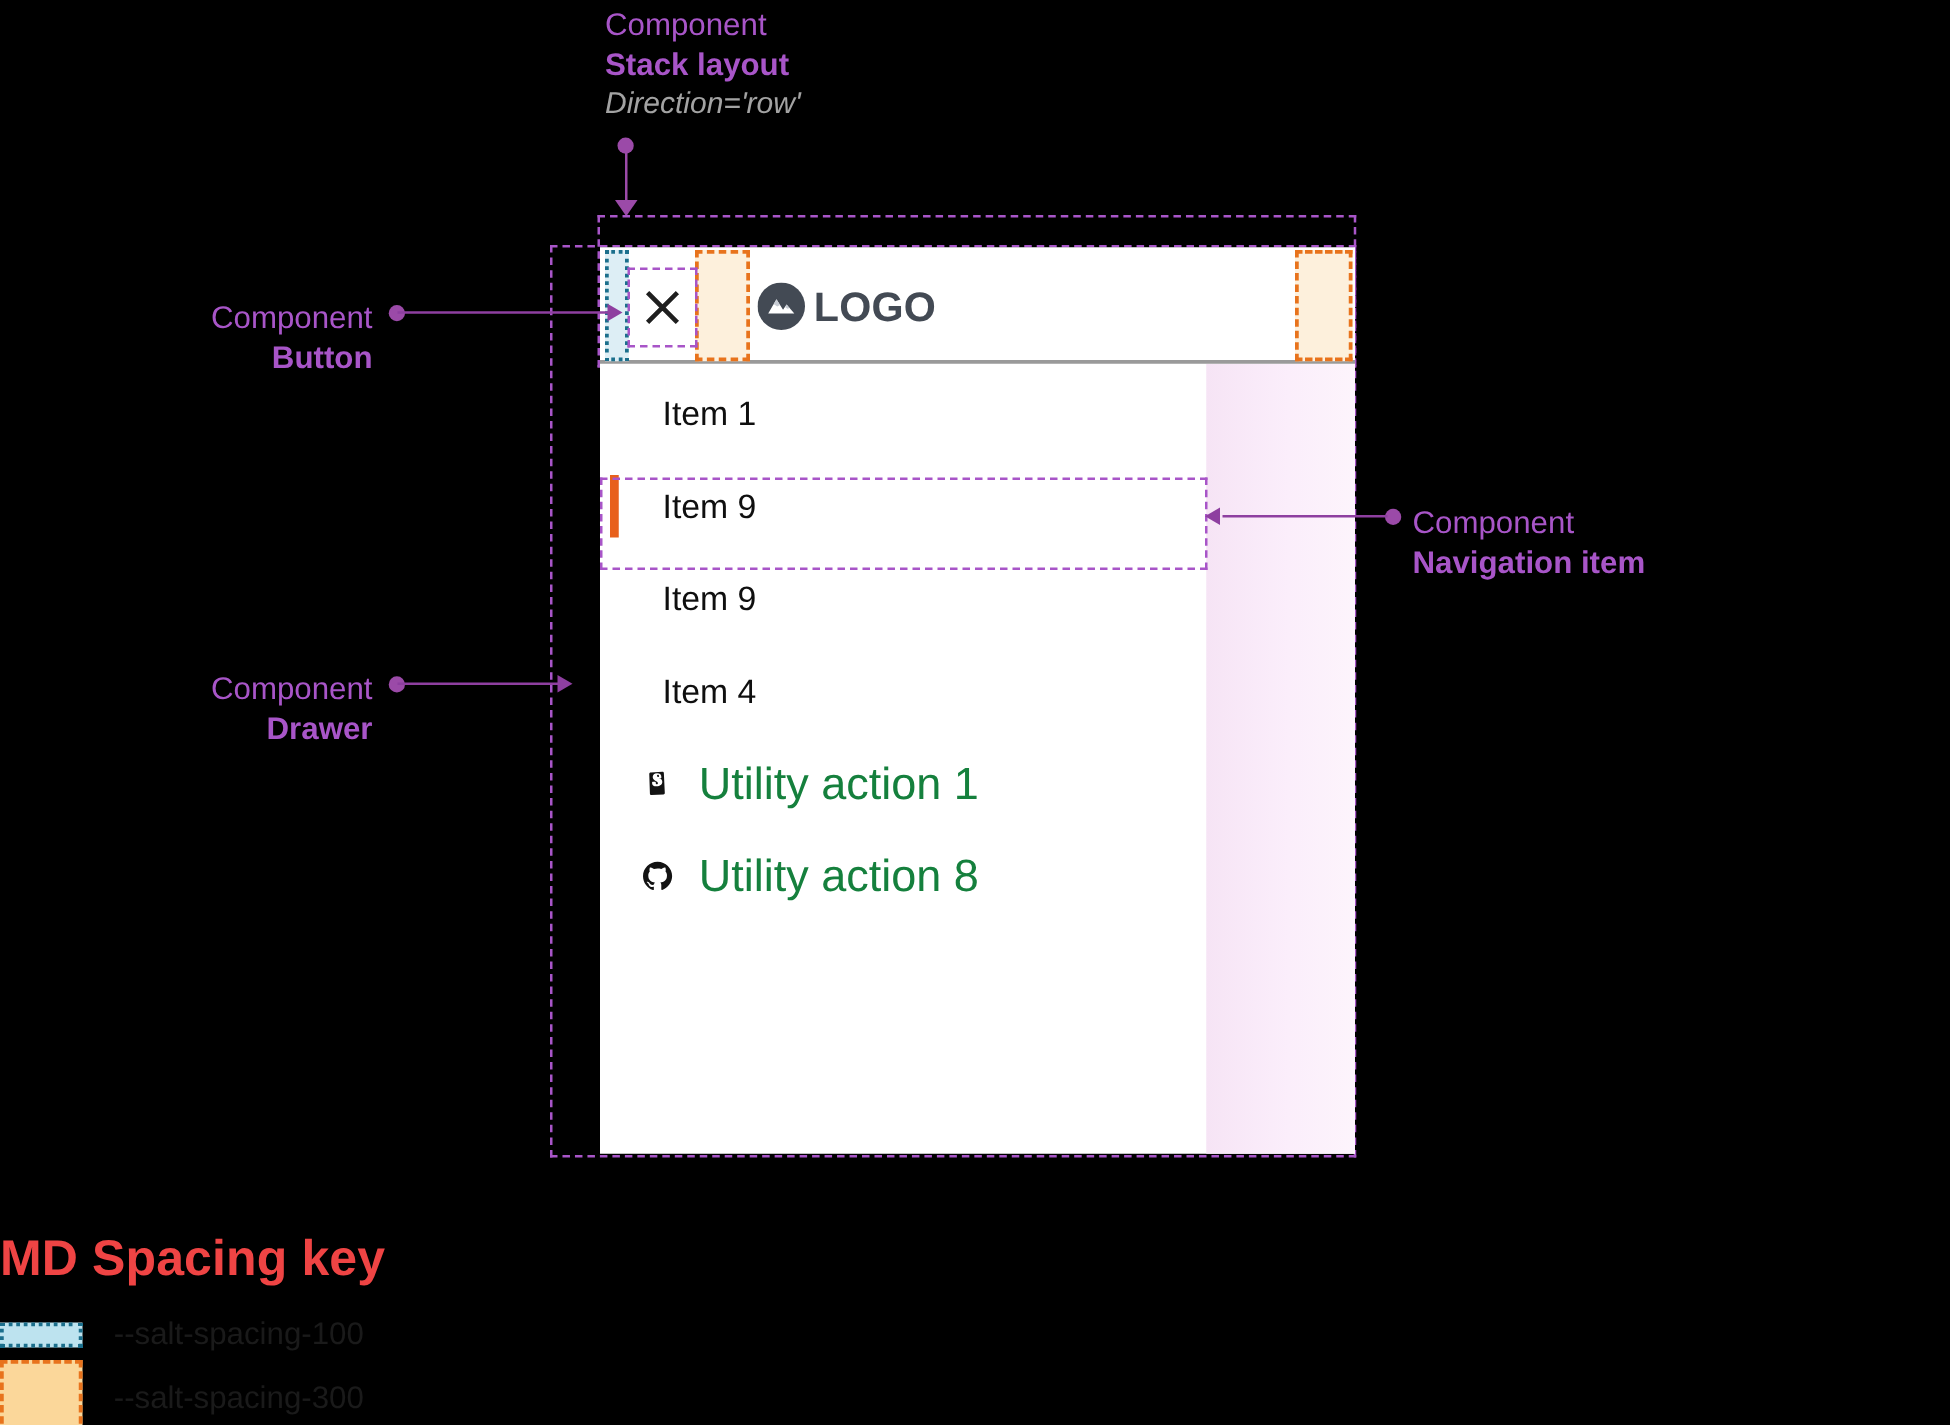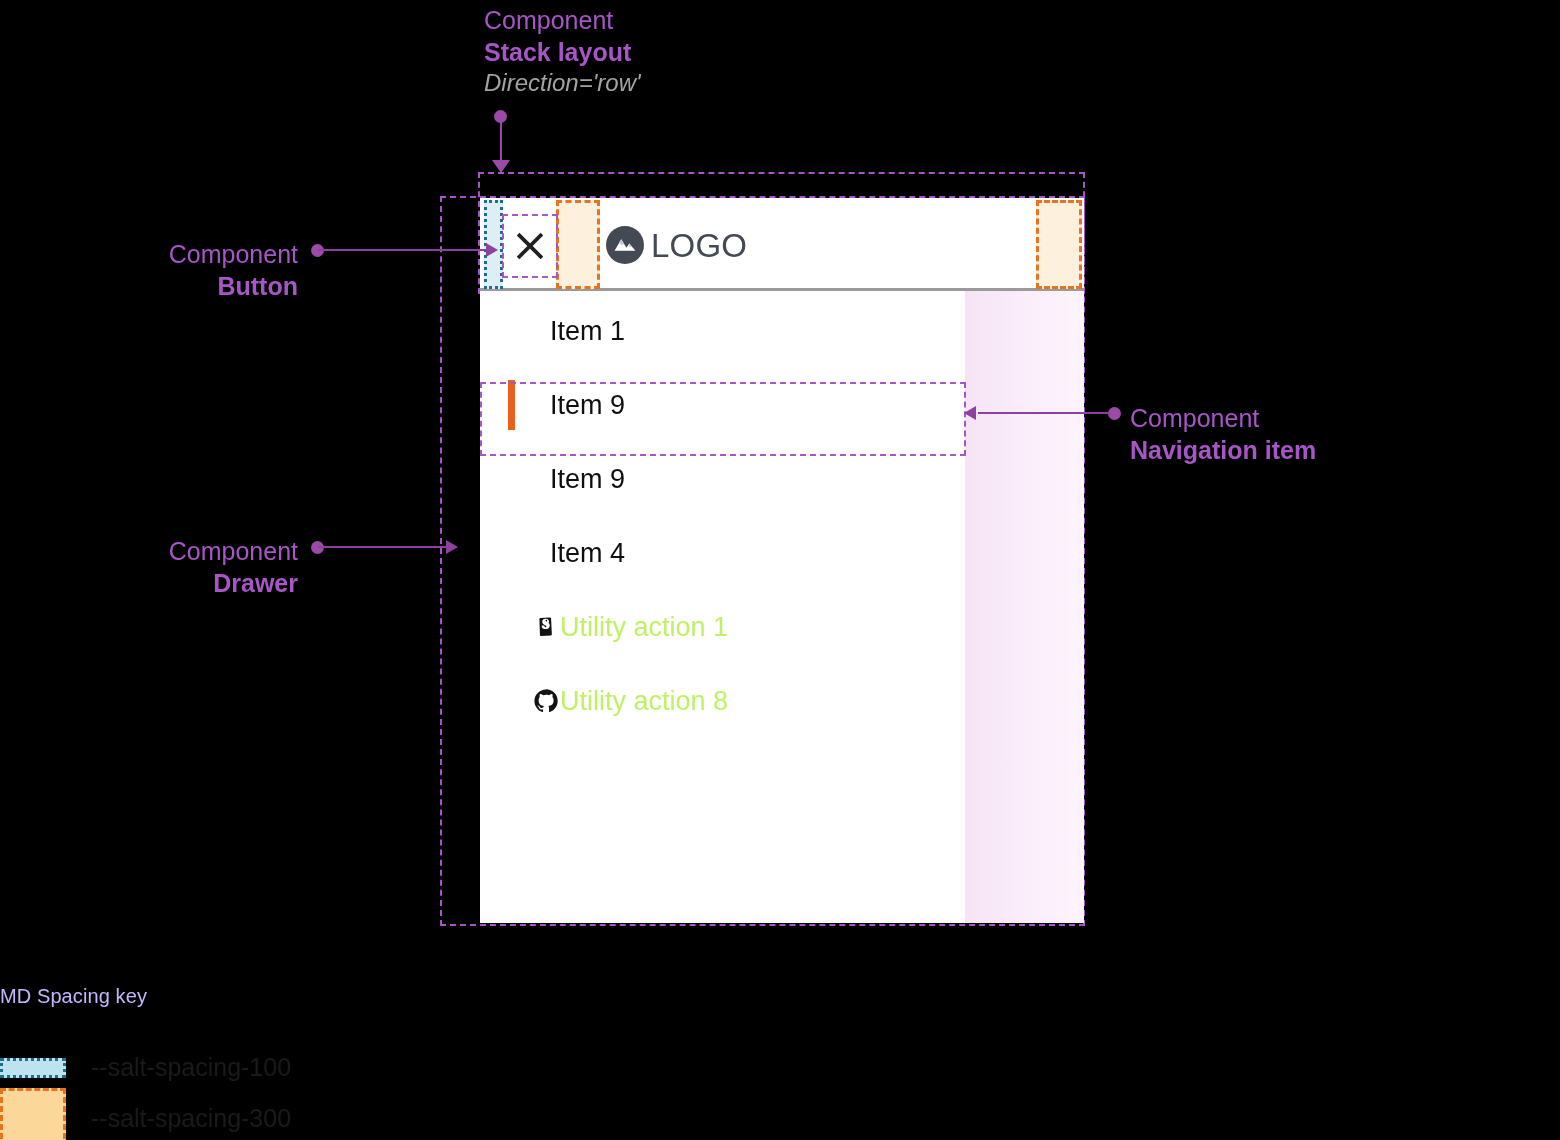--- a/index.html
+++ b/index.html
@@ -58,57 +58,57 @@
     width: 52px; height: 52px;
     display: flex; align-items: center; justify-content: center;
     background: transparent; border: 0; padding: 0; cursor: pointer;
   }
   #logo-wrap {
     position: absolute; left: 606px; top: 226px;
     display: flex; align-items: center; gap: 7px;
   }
   #logo-mark { width: 38px; height: 38px; display: block; }
   #logo-text {
-    font-size: 33px; font-weight: 400; color: #434a54;
+    font-size: 33px; font-weight: 700; color: #434a54;
     letter-spacing: .2px; line-height: 1;
   }
 
   
-  #navlist { position: absolute; left: 500px; top: 294px; width: 485px; }
+  #navlist { position: absolute; left: 480px; top: 294px; width: 485px; }
   .nav-item {
     position: relative; height: 74px;
     display: flex; align-items: center;
     padding-left: 50px; cursor: pointer;
     font-size: 27px; color: #0f0f0f;
   }
   .nav-item .sel-bar {
     position: absolute; left: 8px; top: 12px;
     width: 7px; height: 50px; background: #e8601c;
   }
   .util-item {
     position: relative; height: 74px;
-    display: flex; align-items: center; 
+    display: flex; align-items: center; gap: 19px;
     padding-left: 32px; cursor: pointer;
-    font-size: 27px; color: #bef264;
+    font-size: 36px; color: #15803d;
   }
   .util-item .ic { width: 28px; height: 28px; display: flex; align-items: center; justify-content: center; }
 
   
   .sp100 {
     position: absolute;
     background: #ddeef5; border: 3px dotted #1b6f8c;
   }
   .sp300 {
     position: absolute;
     background: #fdf0dc; border: 3px dashed #e8731c;
   }
 
   
   #legend { position: absolute; left: 0px; top: 985px; }
-  #legend .title { font-size: 20px; font-weight: 400; color: #c4b5fd; letter-spacing: .1px; }
+  #legend .title { font-size: 40px; font-weight: 700; color: #ef4444; letter-spacing: .1px; }
   .leg-row { position: absolute; display: flex; align-items: center; }
   .leg-label { font-size: 25px; color: #1a1a1a; }
   .sw100 { width: 66px; height: 20px; background: #bde3ef; border: 3px dotted #1b6f8c; }
   .sw300 { width: 66px; height: 60px; background: #fbd79a; border: 3px dashed #e8731c; }
 </style>
 </head>
 <body>
 
 <div id="stage">
 

